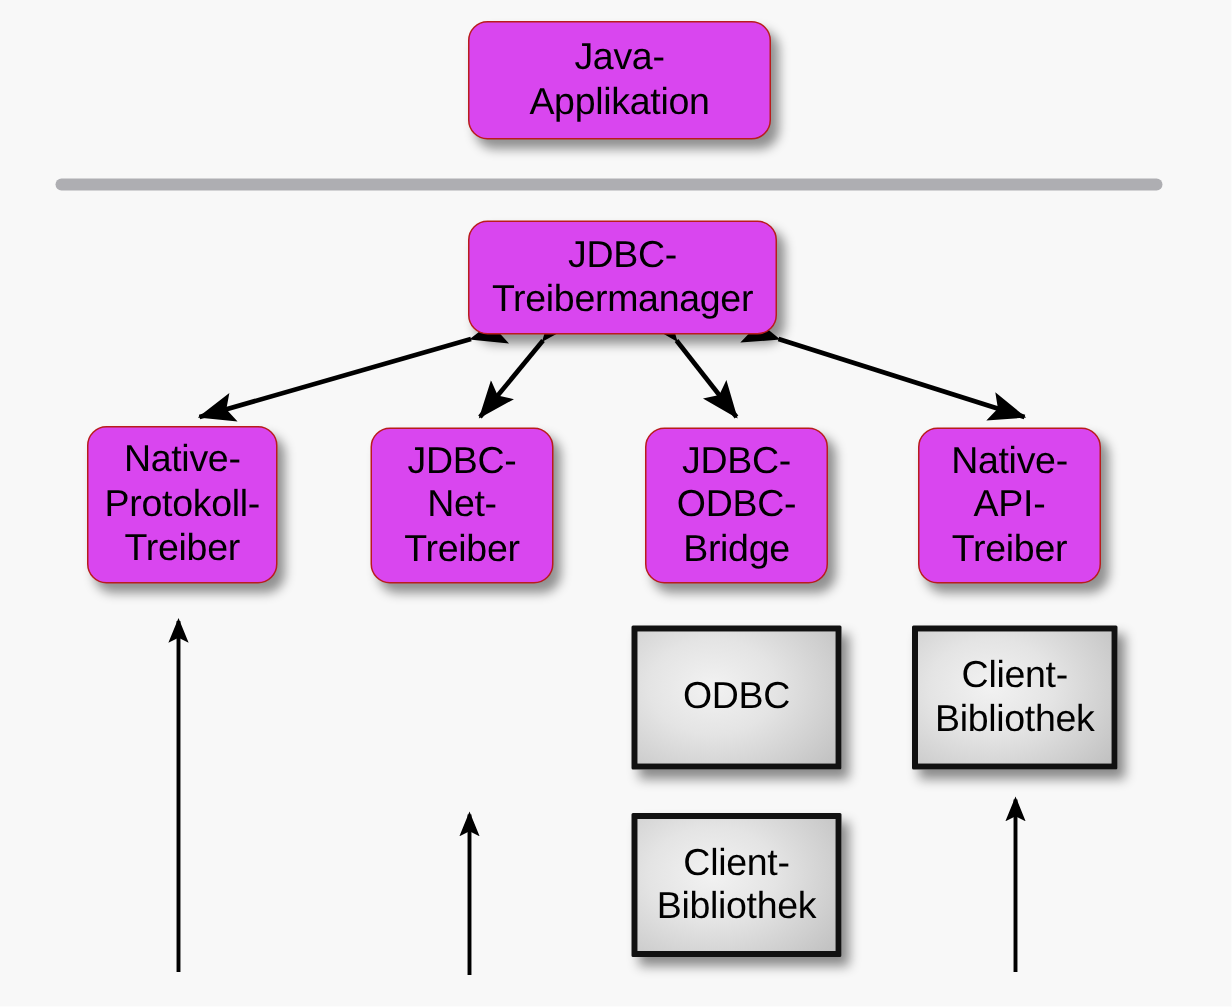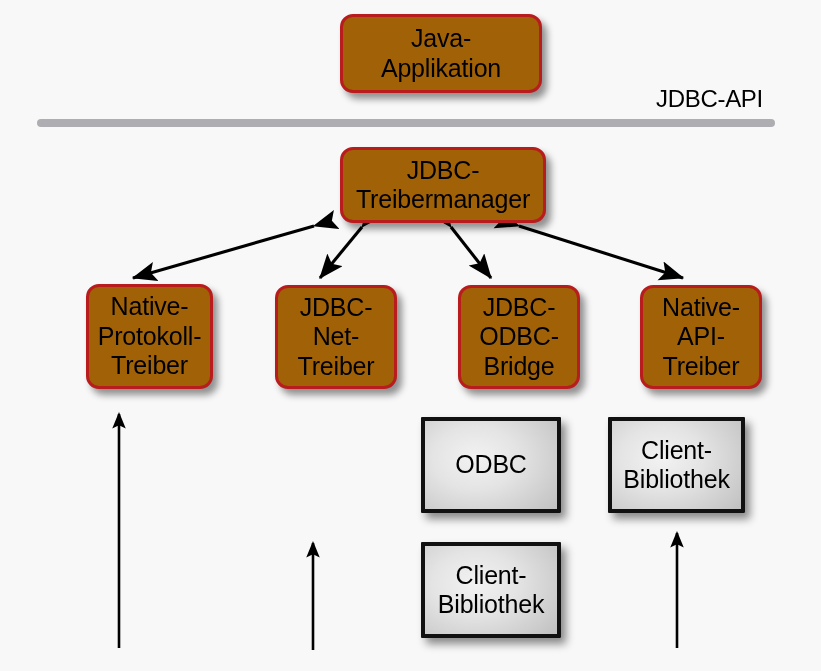--- a/index.html
+++ b/index.html
@@ -26,26 +26,25 @@
     color: #000000;
     font-weight: 400;
     line-height: 1.18;
     box-sizing: border-box;
     white-space: pre-line;
     letter-spacing: -0.2px;
   }
 
   
   .box-white {
-    background: #a16207;
-    border: 3px solid #b91c1c;
+    background: #d946ef;
+    border: 1px solid #b91c1c;
     border-radius: 13px;
     box-shadow: 5px 6px 7px rgba(0,0,0,0.42);
     font-size: 25px;
-    margin-left: 28px;
   }
 
   
   .box-gray {
     background: radial-gradient(ellipse 85% 95% at 38% 42%,
                  #f2f2f2 0%, #e4e4e4 38%, #cfcfcf 72%, #bdbdbd 100%);
     border: 4px solid #111111;
     border-radius: 1px;
     box-shadow: 5px 6px 8px rgba(0,0,0,0.45);
     font-size: 25px;
@@ -74,21 +73,20 @@
     height: 671px;
     pointer-events: none;
   }
 </style>
 </head>
 <body>
 
 <div id="canvas">
 
   <div class="api-line" style="left:37px; top:119px; width:738px; height:8px;"></div>
-  <div class="api-label" style="left:656px; top:85px;">JDBC-API</div>
 
   <svg id="arrows" viewBox="0 0 821 671" xmlns="http://www.w3.org/2000/svg">
     <defs>
       <marker id="ah" markerWidth="9" markerHeight="9" refX="7.6" refY="3.2" orient="auto" markerUnits="strokeWidth">
         <path d="M0,0 L8,3.2 L0,6.4 L1.6,3.2 z" fill="#000000"></path>
       </marker>
       <marker id="ahv" markerWidth="7" markerHeight="7" refX="5.6" refY="2.6" orient="auto" markerUnits="strokeWidth">
         <path d="M0,0 L6.4,2.6 L0,5.2 L1.3,2.6 z" fill="#000000"></path>
       </marker>
     </defs>

